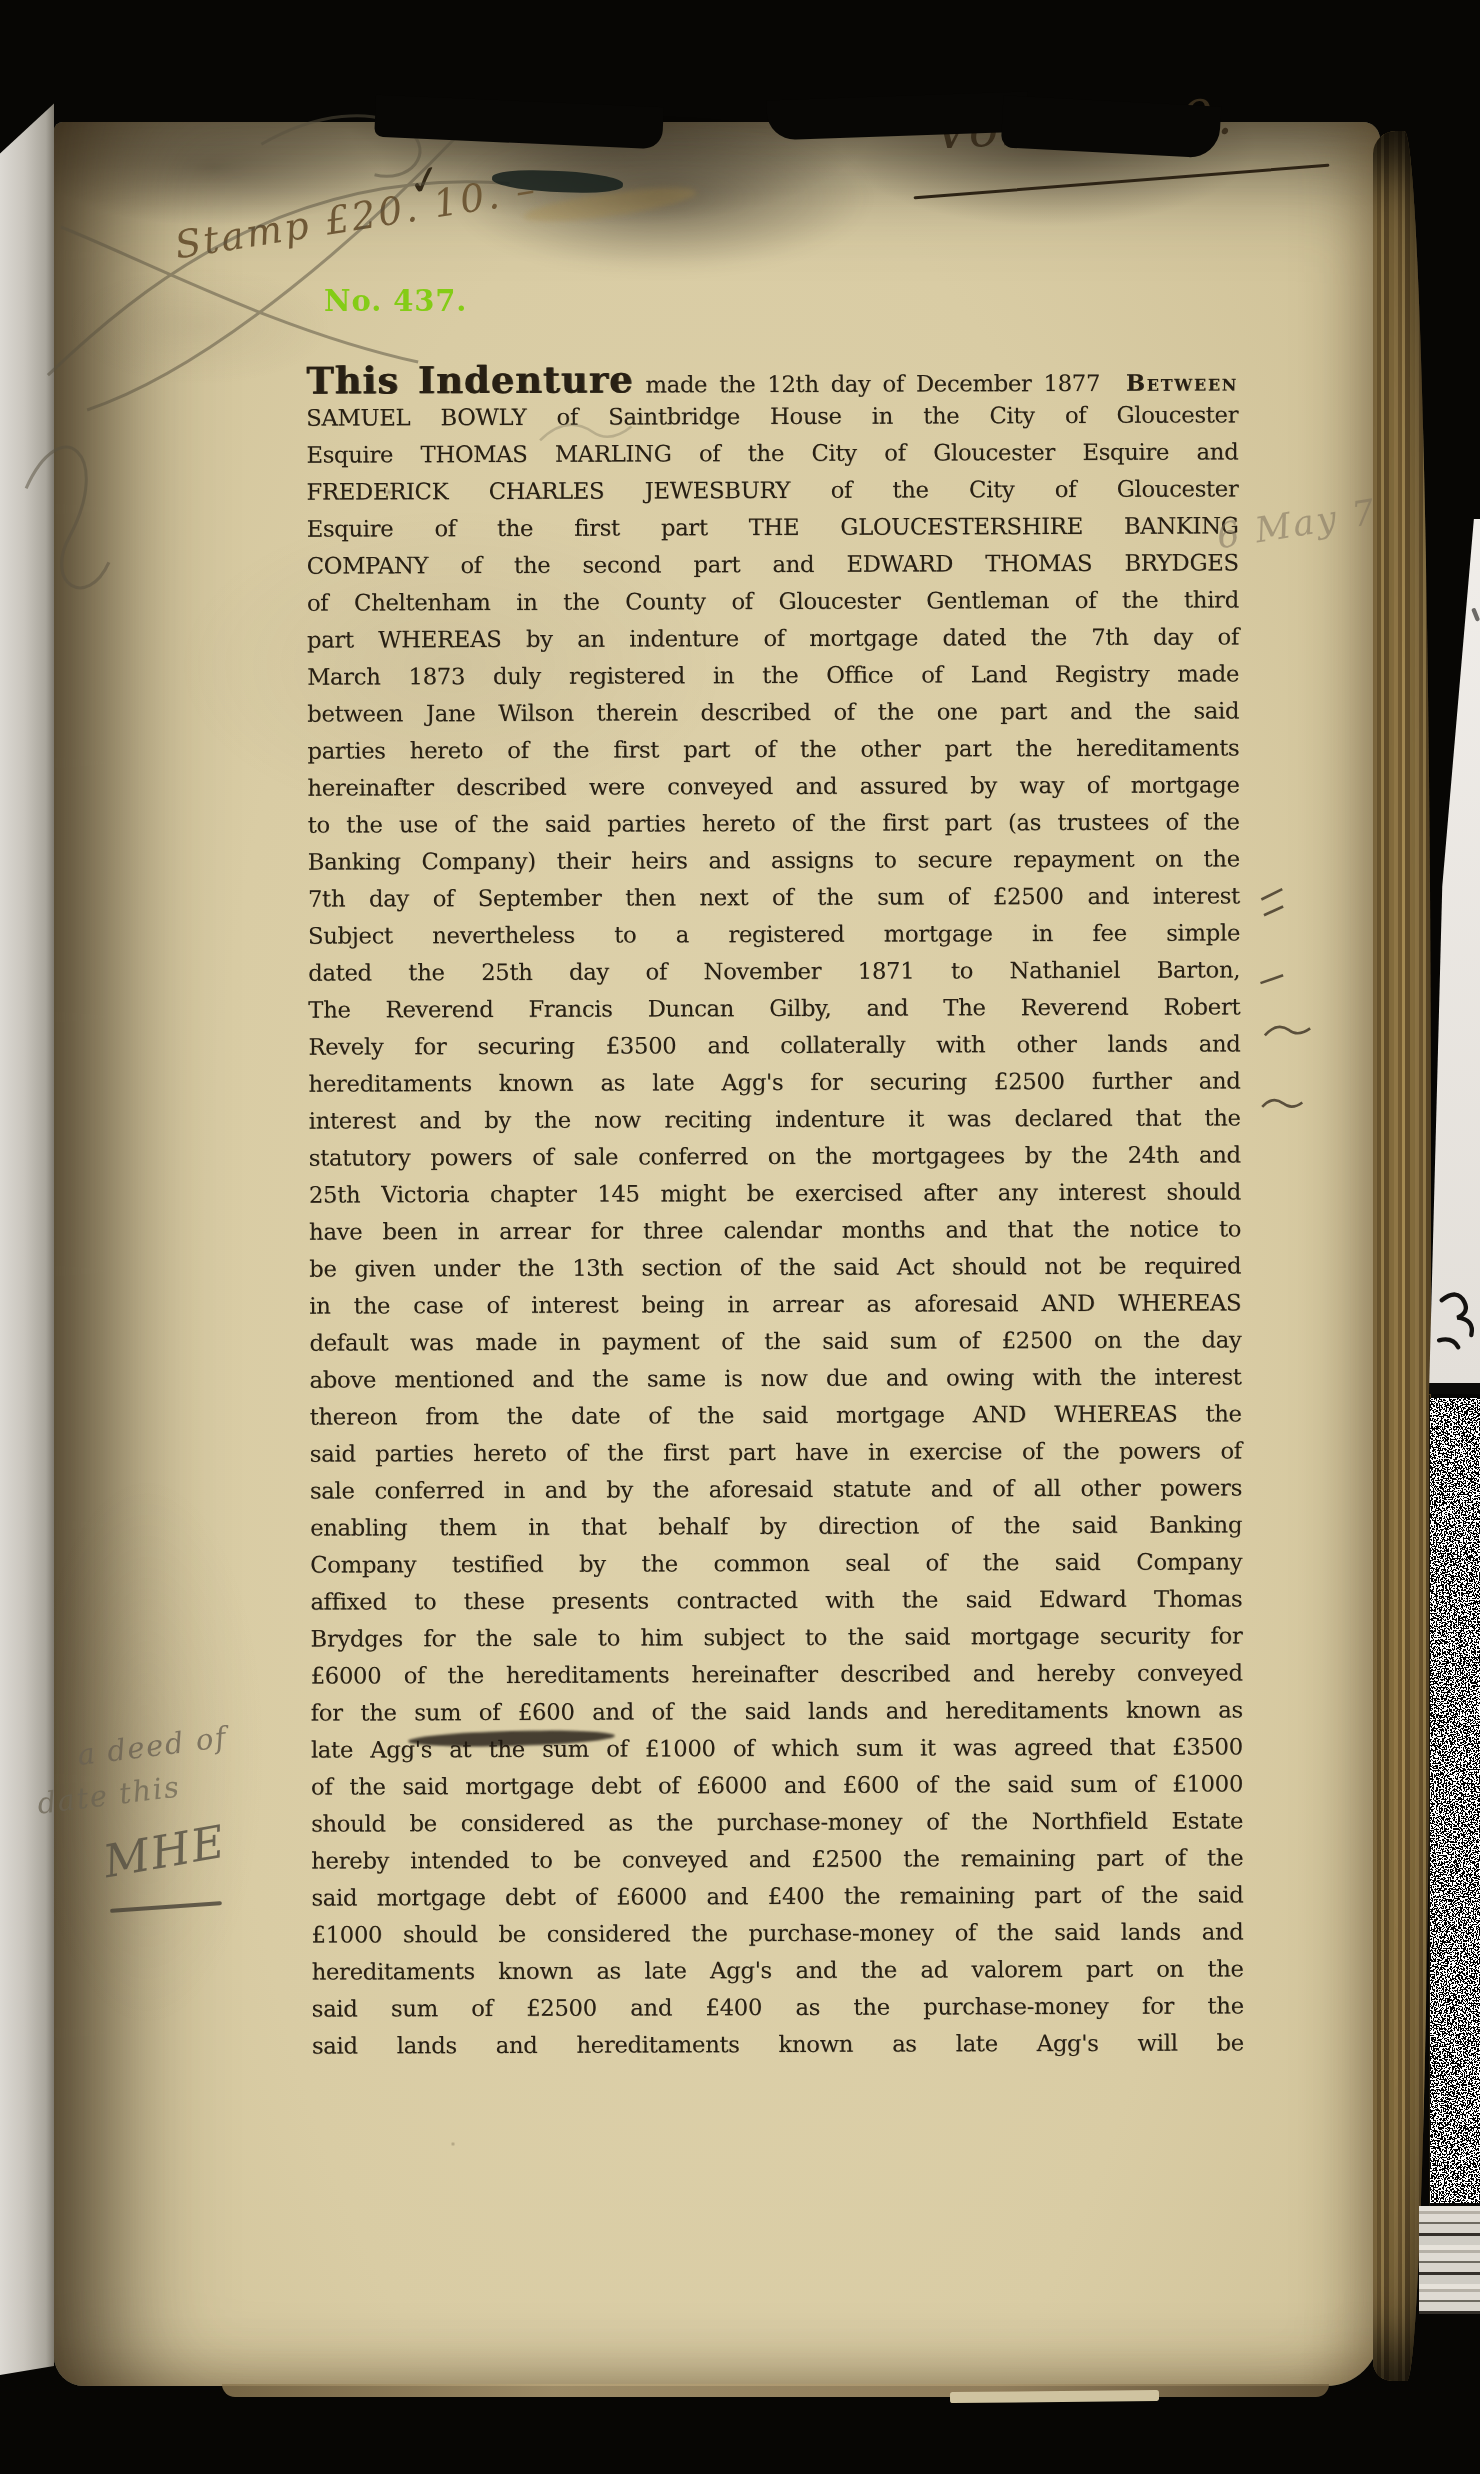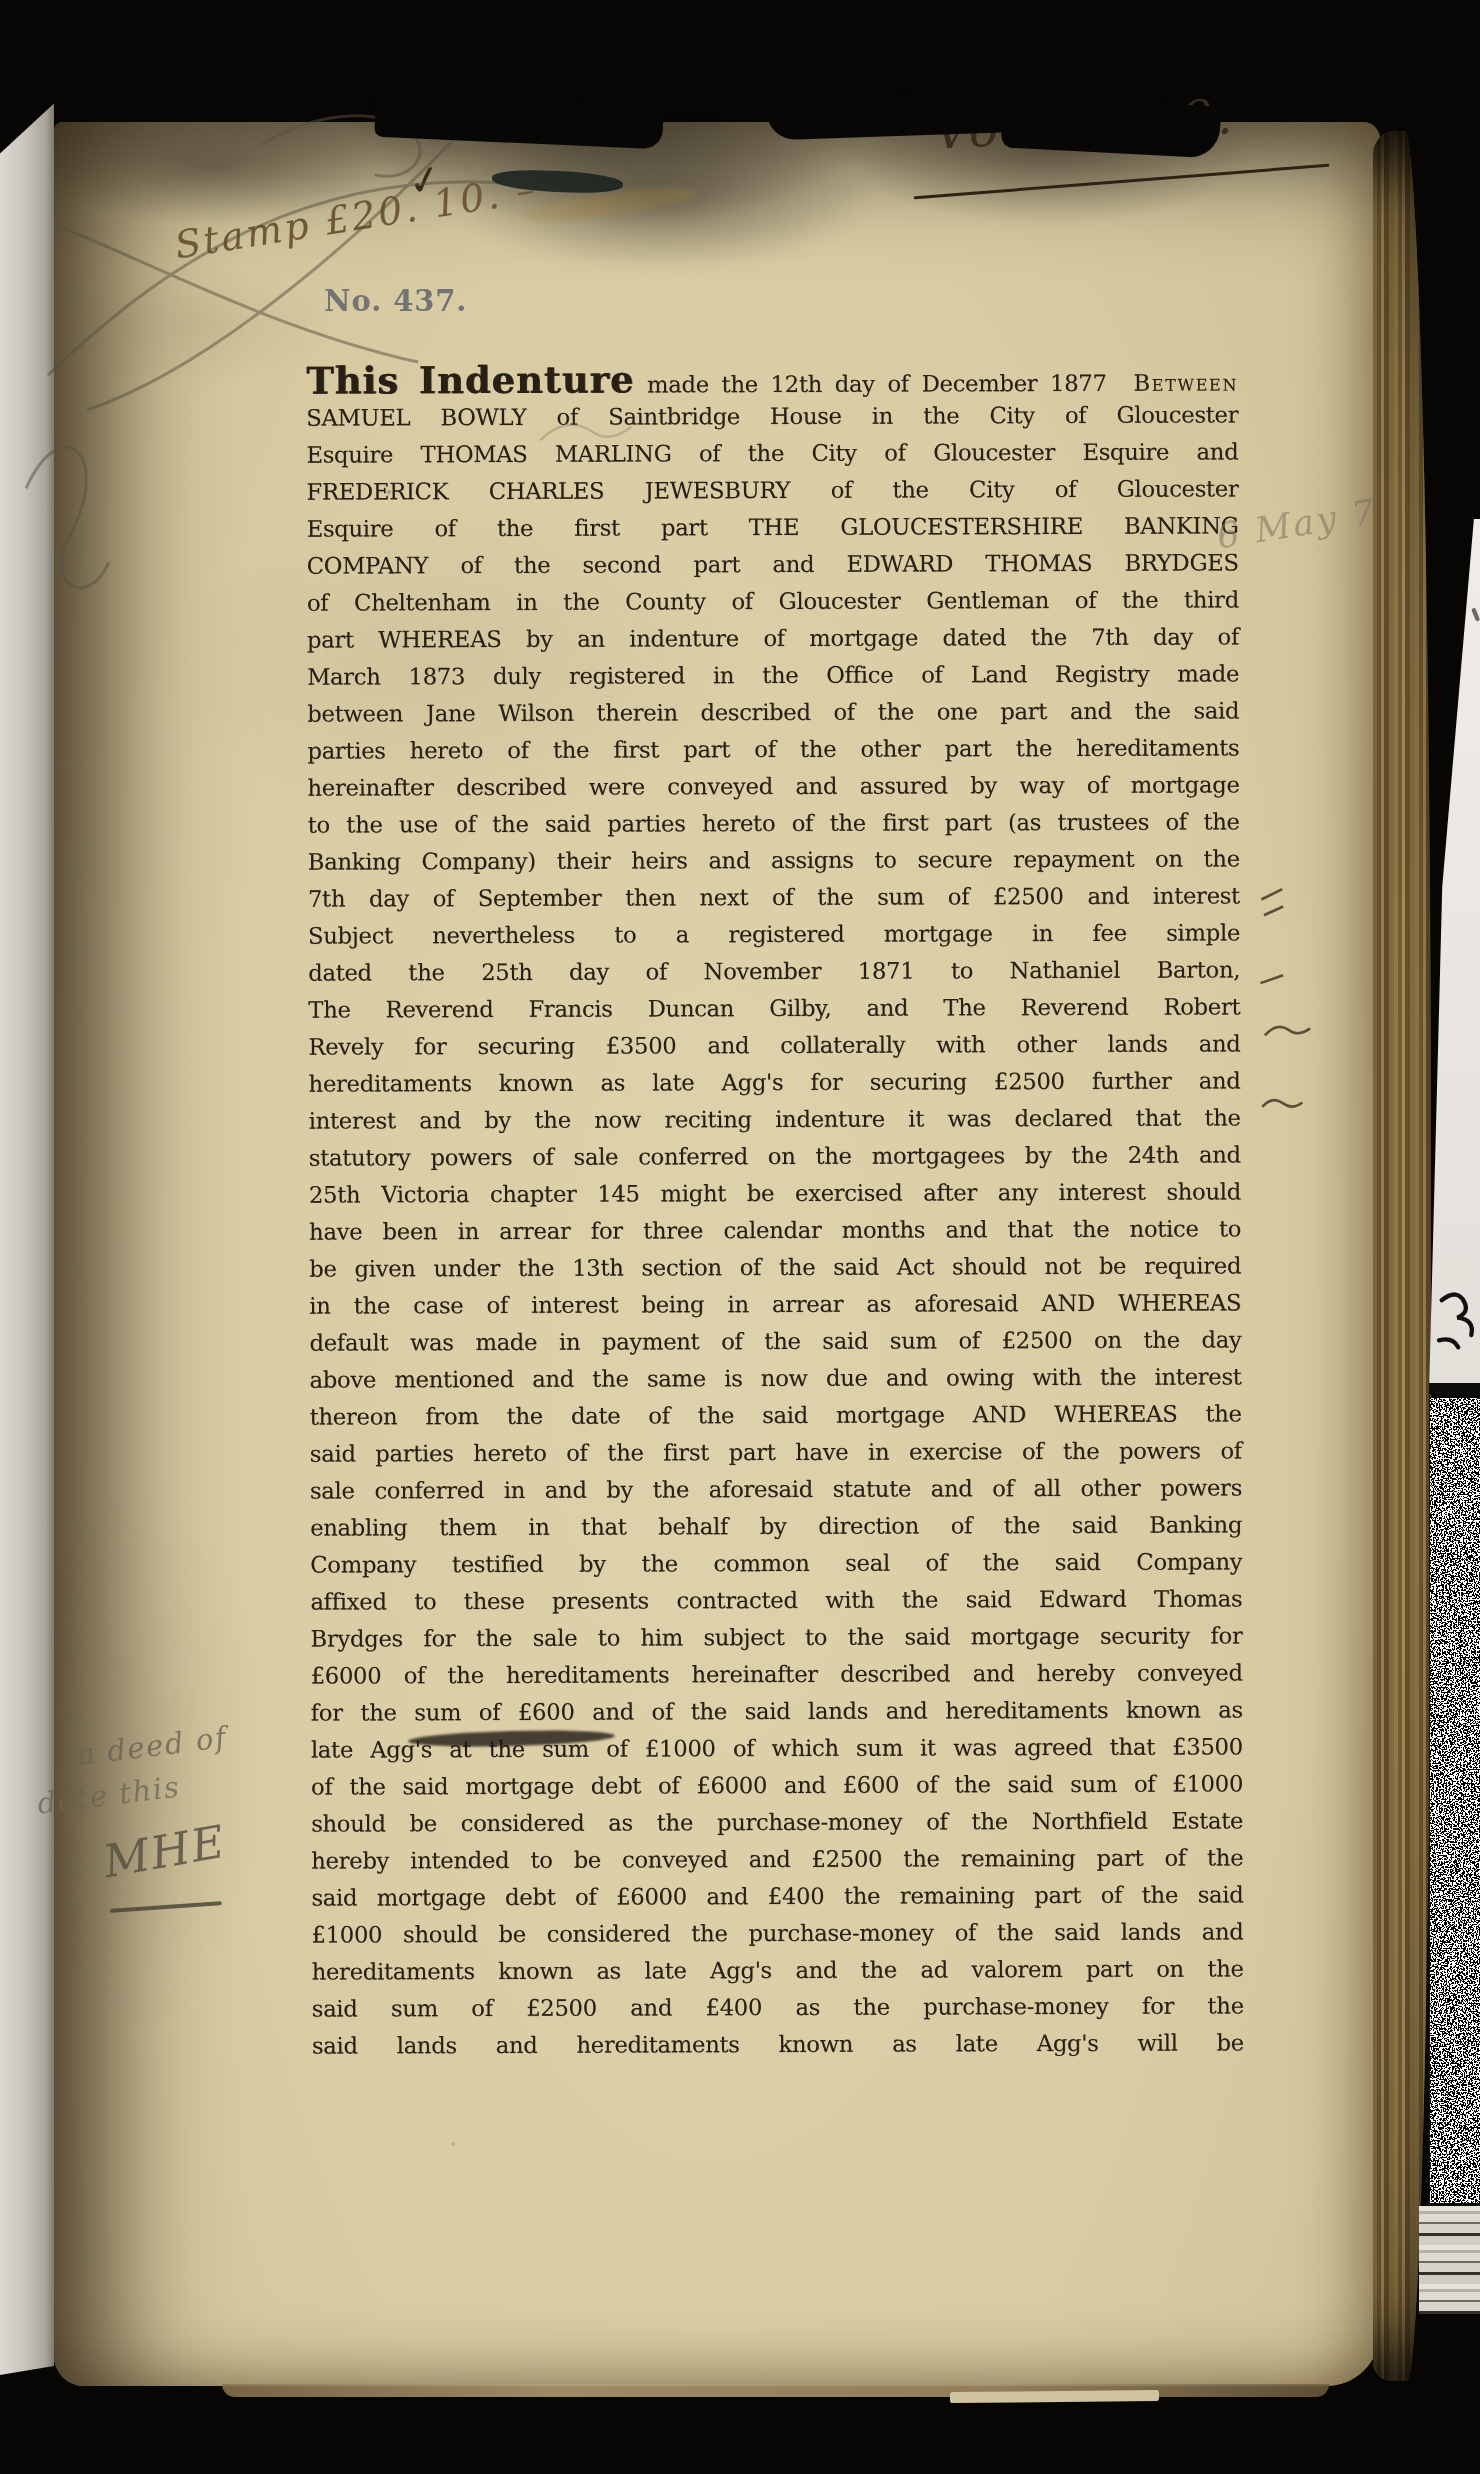--- a/index.html
+++ b/index.html
@@ -67,31 +67,31 @@
   .bottom-tab{position:absolute;left:950px;top:2391px;width:209px;height:10.5px;background:#cfc3a0;
     border-radius:2.6px;transform:rotate(-.6deg);}
 
   
   .deed{position:absolute;left:309px;top:361px;width:932px;color:#282014;font-size:22.7px;
     transform:rotate(-.2deg);}
   .line{line-height:37px;height:37px;text-align:justify;letter-spacing:-0.3px;
     text-shadow:0.3px 0.3px 0.6px rgba(42,32,20,.35);}
   .line::after{content:"";display:inline-block;width:100%;height:0;}
   .gothic{font-size:37px;font-weight:700;letter-spacing:0.9px;text-shadow:0.9px 0 0 rgba(40,32,20,.8);}
-  .sc{font-variant:small-caps;letter-spacing:1.7px;margin-left:14px;}
+  .sc{font-variant:small-caps;letter-spacing:1.7px;margin-left:14px;font-weight:bold;}
   .it{}
 
   
   .hand{position:absolute;font-style:italic;white-space:nowrap;}
   .vol-note{left:934px;top:96px;font-size:49px;color:#382d1c;transform:rotate(-3deg);letter-spacing:3.5px;}
   .vol-underline{position:absolute;left:913px;top:180px;width:417px;height:2.6px;background:#2d2315;
     transform:rotate(-4.5deg);border-radius:1.7px;}
   .check{left:408px;top:157px;font-size:40px;color:#342a18;transform:rotate(-12deg);font-style:normal;}
   .stamp-note{left:173px;top:195px;font-size:38px;color:#6e5836;transform:rotate(-9deg);letter-spacing:2.6px;}
-  .doc-number{position:absolute;left:324px;top:284px;font-size:29px;font-weight:700;color:#737373;
+  .doc-number{position:absolute;left:324px;top:284px;font-size:29px;font-weight:700;color:#84cc16;
     letter-spacing:0.9px;white-space:nowrap;}
   .pencil-right{left:1216px;top:502px;font-size:35px;color:rgba(125,113,92,.55);
     transform:rotate(-9deg);letter-spacing:2.6px;}
   .pencil-left-1{left:77px;top:1729px;font-size:29px;color:rgba(106,98,82,.8);transform:rotate(-7deg);letter-spacing:1.7px;}
   .pencil-left-2{left:37px;top:1778px;font-size:29px;color:rgba(106,98,82,.72);transform:rotate(-7deg);letter-spacing:1.7px;}
   .pencil-left-3{left:103px;top:1825px;font-size:45px;color:rgba(88,82,68,.85);transform:rotate(-10deg);letter-spacing:1.7px;}
   .mhe-underline{position:absolute;left:110px;top:1905px;width:112px;height:4.4px;
     background:rgba(70,64,52,.8);transform:rotate(-4deg);border-radius:2.6px;}
   .ink-smudge{position:absolute;left:408px;top:1731px;width:207px;height:15px;border-radius:50%;
     background:rgba(28,22,15,.78);filter:blur(1.3px);transform:rotate(-1.5deg);}

